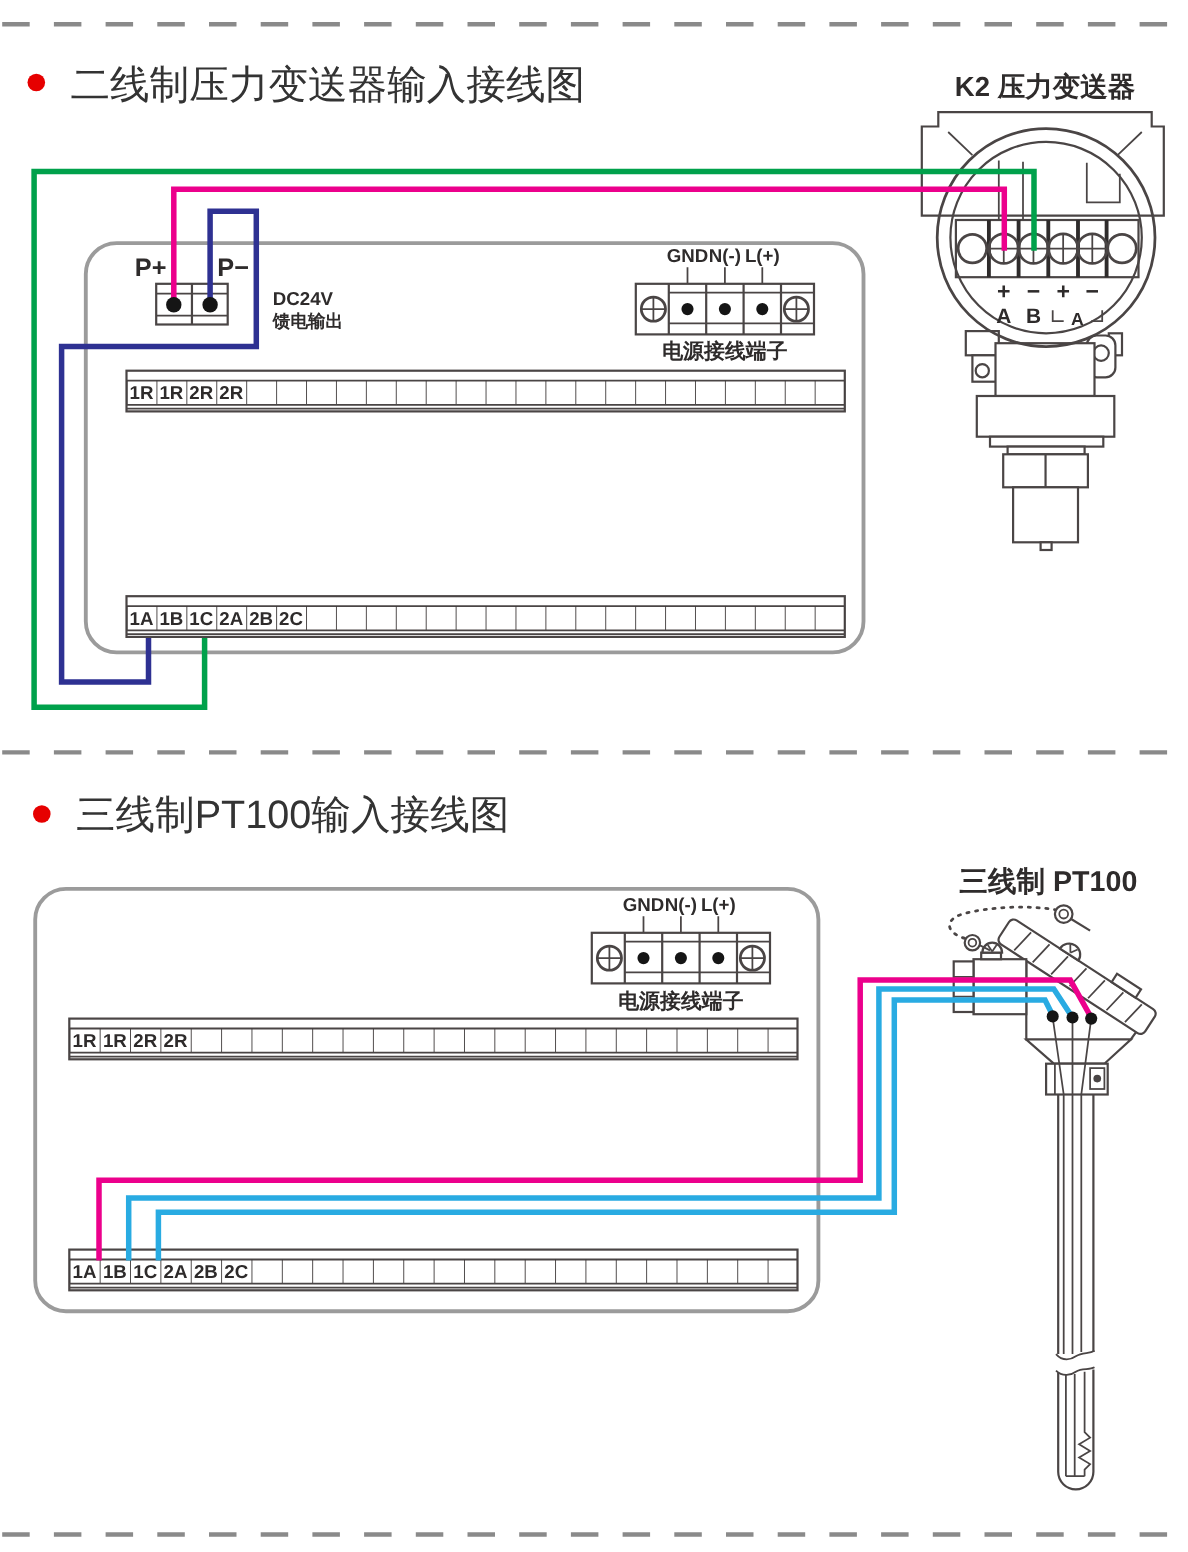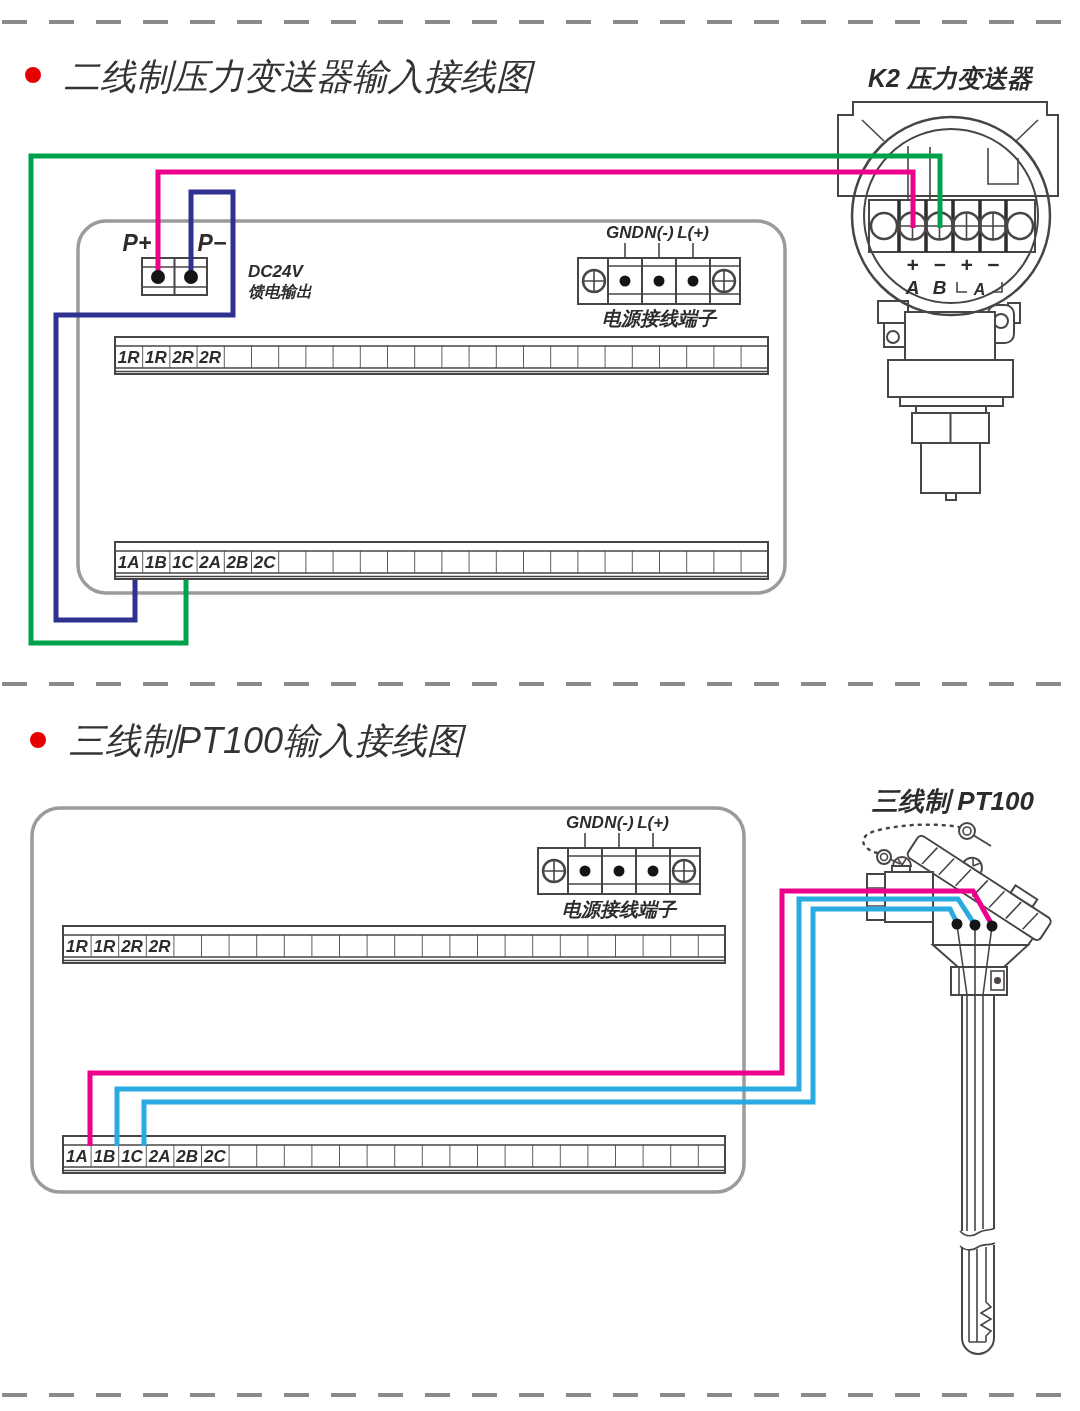--- a/index.html
+++ b/index.html
@@ -1,17 +1,17 @@
 <!DOCTYPE html>
 <html><head>
 <meta charset="utf-8">
 <style>
   html,body{margin:0;padding:0;background:#ffffff;}
   .page{position:relative;width:1080px;height:1411px;background:#fff;
-        font-family:"Liberation Sans","DejaVu Sans",sans-serif;overflow:hidden;font-style:italic;}
+        font-family:"Liberation Sans","DejaVu Sans",sans-serif;overflow:hidden;}
   svg{position:absolute;left:0;top:0;}
   .ln{stroke:#4a4545;stroke-width:2;fill:none;}
   .lnf{stroke:#4a4545;stroke-width:2;fill:#ffffff;}
   .ln15{stroke:#4a4545;stroke-width:1.6;fill:none;}
   .ln25{stroke:#4a4545;stroke-width:2.5;fill:none;}
   .thick{stroke:#2e2b2b;stroke-width:3.5;fill:none;}
   .gbox{fill:none;stroke:#9b9b9b;stroke-width:3.5;}
   .dash{stroke:#8a8a8a;stroke-width:4;stroke-dasharray:25 22;fill:none;}
   .dotted{stroke:#4a4545;stroke-width:2.5;fill:none;stroke-dasharray:2 6;stroke-linecap:round;}
   .wire{fill:none;stroke-width:5;}

